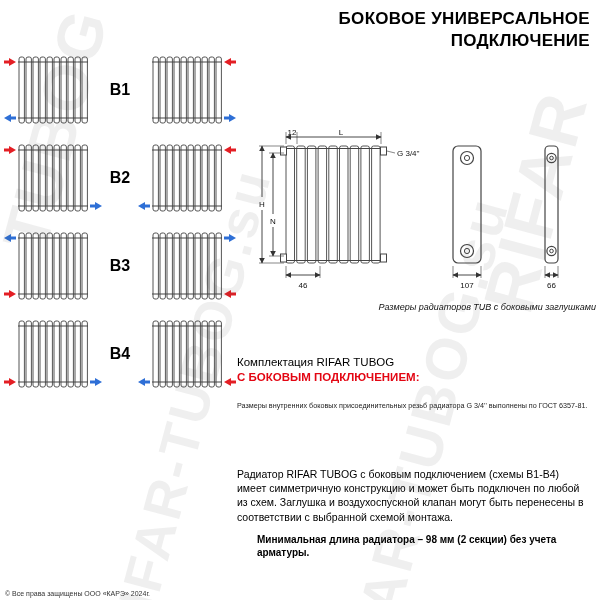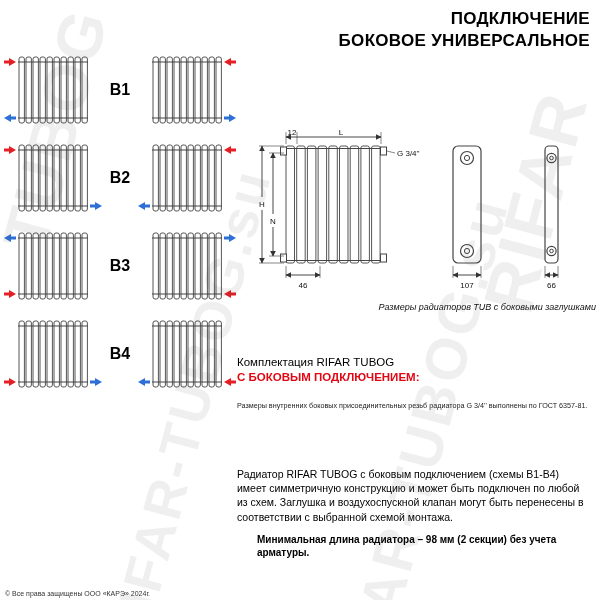--- a/index.html
+++ b/index.html
@@ -48,22 +48,22 @@
 <div class="page">
 
   <div class="wm-layer" id="watermarks">
       <div class="wm" style="left: -12px; top: 238px; font-size: 64px; transform: rotate(-75deg);">TUBOG</div>
       <div class="wm" style="left: 95px; top: 640px; font-size: 54px; transform: rotate(-75deg);">RIFAR-TUBOG.su</div>
       <div class="wm" style="left: 320px; top: 700px; font-size: 58px; transform: rotate(-75deg);">RIFAR-TUBOG.su</div>
       <div class="wm" style="left: 468px; top: 300px; font-size: 70px; transform: rotate(-75deg);">RIFAR</div>
     </div>
 
   <header class="title">
+    <div>БОКОВОЕ УНИВЕРСАЛЬНОЕ</div>
     <div>ПОДКЛЮЧЕНИЕ</div>
-    <div>БОКОВОЕ УНИВЕРСАЛЬНОЕ</div>
   </header>
 
   <div class="schemes" id="schemes">
       <div class="scheme-row">
         <svg class="rad" viewBox="0 0 100 88" width="100" height="88">
           <rect x="16" y="11" width="5.4" height="66" rx="2" class="bar"></rect>
           <rect x="23" y="11" width="5.4" height="66" rx="2" class="bar"></rect>
           <rect x="30" y="11" width="5.4" height="66" rx="2" class="bar"></rect>
           <rect x="37" y="11" width="5.4" height="66" rx="2" class="bar"></rect>
           <rect x="44" y="11" width="5.4" height="66" rx="2" class="bar"></rect>

